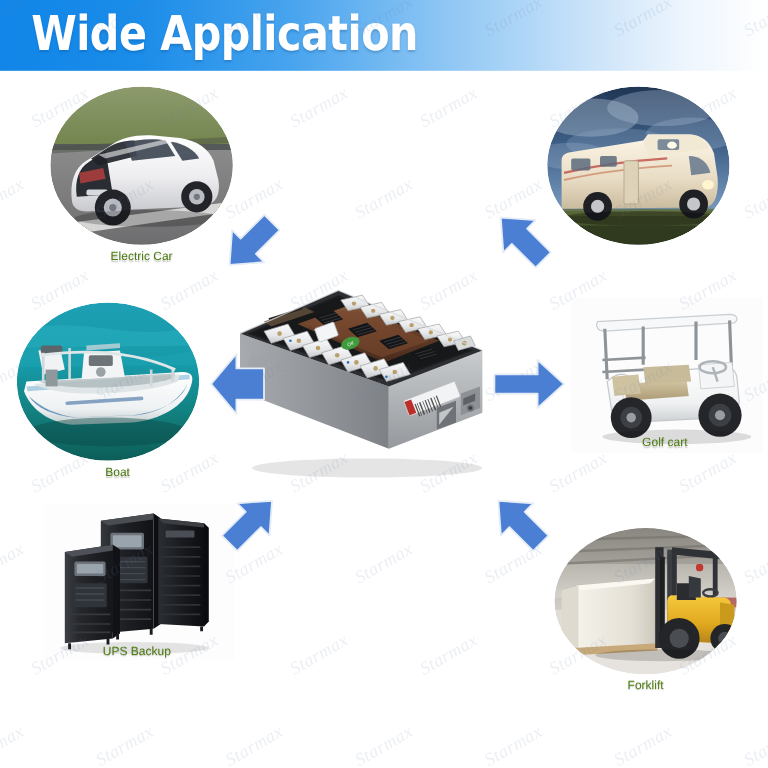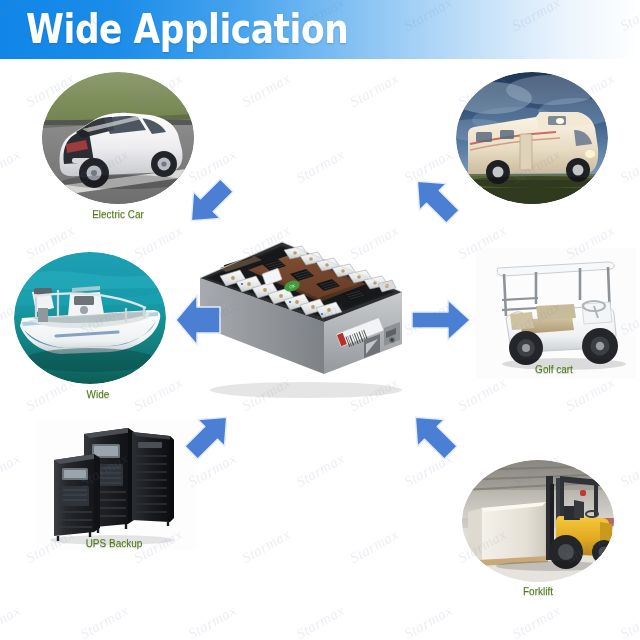--- a/index.html
+++ b/index.html
@@ -287,21 +287,21 @@
 
           <path d="M22 42 L22 66 M44 38 L44 64 M112 56 L112 70 M130 55 L130 66" stroke="#cfd7da" stroke-width="2.2" fill="none"></path>
           <path d="M20 44 C50 40 92 38 132 56" stroke="#dfe6e8" stroke-width="2.4" fill="none"></path>
 
           <path d="M42 84 L104 80" stroke="#2c5f9a" stroke-width="3" opacity=".55" stroke-linecap="round"></path>
 
           <ellipse cx="76" cy="108" rx="66" ry="12" fill="#0a4a48" opacity=".45"></ellipse>
         </g>
       </svg>
     </div>
-    <div class="node-label" style="top:137px; left:84px;">Wide</div>
+    <div class="node-label" style="top:137px; left:84px;">Boat</div>
   </div>
 
   <div class="arrow" style="left:168px; top:295px;">
     <svg width="62" height="50" viewBox="0 0 62 50">
       <g transform="rotate(180 31 25)">
         <path d="M31 2 L56 23 L44 23 L44 46 L18 46 L18 23 L6 23 Z" fill="#4a7fd4" stroke="#e4ecf8" stroke-width="1.5" stroke-linejoin="round" transform="rotate(90 31 25) scale(1)"></path>
       </g>
     </svg>
   </div>
 
@@ -413,21 +413,21 @@
   </div>
 
   <div class="arrow" style="left:178px; top:404px;">
     <svg width="62" height="62" viewBox="0 0 62 62">
       <g transform="rotate(-135 31 31)">
         <path d="M31 56 L50 34 L40 34 L40 6 L22 6 L22 34 L12 34 Z" fill="#4a7fd4" stroke="#e4ecf8" stroke-width="1.5" stroke-linejoin="round"></path>
       </g>
     </svg>
   </div>
 
-  <div class="node" style="left:458px; top:460px; width:178px; height:156px;">
+  <div class="node" style="left:458px; top:440px; width:178px; height:156px;">
     <div class="photo-circle" style="left:4px; top:0; width:152px; height:122px;">
       <svg width="152" height="122" viewBox="0 0 152 122">
         <defs>
           <clipPath id="clipFork">
               <ellipse cx="76" cy="61" rx="76" ry="61"></ellipse>
             </clipPath>
           <linearGradient id="warehouse" x1="0" y1="0" x2="0" y2="1">
             <stop offset="0%" stop-color="#8f8d86"></stop>
               <stop offset="22%" stop-color="#b5b2aa"></stop>
             <stop offset="55%" stop-color="#dedbd5"></stop>

